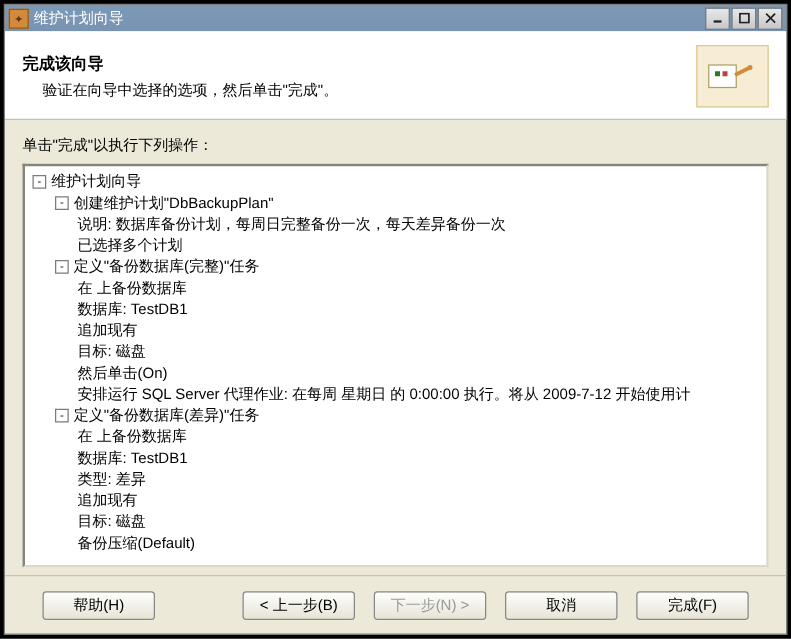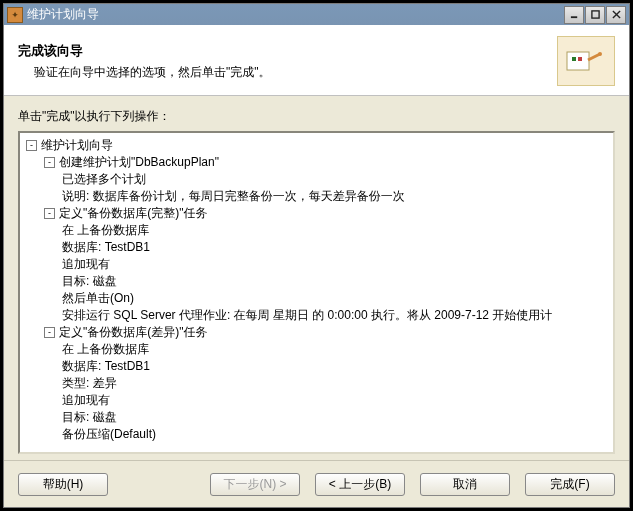--- a/index.html
+++ b/index.html
@@ -19,21 +19,21 @@
 .himg svg{width:40px;height:26px}
 .body{flex:1;padding:12px 14px 6px;display:flex;flex-direction:column;overflow:hidden}
 .instr{margin:0 0 6px}
 .tree-wrap{flex:1;border:2px inset #dcd9c8;background:#fff;overflow:auto;padding:4px 2px;font-size:12px;line-height:17px;white-space:nowrap}
 .node{display:flex;align-items:flex-start}
 .tgl{flex:0 0 auto;width:9px;height:9px;border:1px solid #7b7b7b;margin:3px 4px 0 0;display:inline-flex;align-items:center;justify-content:center;font-size:9px;line-height:1;font-family:Arial;color:#000;background:#fff;cursor:pointer}
 .leaf-line{display:block}
 .lv0{padding-left:4px}
 .lv1{padding-left:22px}
 .lv2{padding-left:40px}
-.footer{height:46px;border-top:1px solid #c7c4b4;display:flex;align-items:center;justify-content:flex-start;gap:15px;padding:0 14px}
+.footer{height:46px;border-top:1px solid #c7c4b4;display:flex;align-items:center;justify-content:flex-start;gap:15px;padding:0 30px}
 .spacer{flex:1}
 .btn{height:23px;min-width:90px;padding:0 8px;border:1px solid #888;background:linear-gradient(#fefefe,#e7e4d6);border-radius:3px;font-size:12px;cursor:pointer;color:#000}
 .btn:disabled{color:#9a9a9a;cursor:default}
 ::-webkit-scrollbar{width:16px;height:16px}
 ::-webkit-scrollbar-track{background:#ece9d8}
 ::-webkit-scrollbar-thumb{background:#c8c4b4;border:1px solid #9a9888}
 ::-webkit-scrollbar-button{background:#ece9d8;border:1px solid #9a9888;height:16px;width:16px}
 </style>
 </head>
 <body>
@@ -86,22 +86,22 @@
     <div class="tree-wrap">
       <div class="node lv0">
             <span class="tgl">-</span>
             <span>维护计划向导</span>
           </div>
 
       <div class="node lv1">
             <span class="tgl">-</span>
             <span>创建维护计划"DbBackupPlan"</span>
           </div>
+      <div class="leaf-line lv2"><span>说明: 数据库备份计划，每周日完整备份一次，每天差异备份一次</span></div>
       <div class="leaf-line lv2"><span>已选择多个计划</span></div>
-      <div class="leaf-line lv2"><span>说明: 数据库备份计划，每周日完整备份一次，每天差异备份一次</span></div>
 
       <div class="node lv1">
             <span class="tgl">-</span>
             <span>定义"备份数据库(完整)"任务</span>
           </div>
       <div class="leaf-line lv2"><span>在  上备份数据库</span></div>
       <div class="leaf-line lv2"><span>数据库: TestDB1</span></div>
       <div class="leaf-line lv2"><span>追加现有</span></div>
       <div class="leaf-line lv2"><span>目标: 磁盘</span></div>
       <div class="leaf-line lv2"><span>然后单击(On)</span></div>
@@ -117,20 +117,20 @@
       <div class="leaf-line lv2"><span>追加现有</span></div>
       <div class="leaf-line lv2"><span>目标: 磁盘</span></div>
       <div class="leaf-line lv2"><span>备份压缩(Default)</span></div>
 
     </div>
   </div>
 
   <div class="footer">
     <button class="btn">帮助(H)</button>
     <span class="spacer"></span>
+    <button class="btn">&lt; 上一步(B)</button>
     <button class="btn" disabled="">下一步(N) &gt;</button>
-    <button class="btn">&lt; 上一步(B)</button>
     <button class="btn">取消</button>
     <button class="btn">完成(F)</button>
   </div>
 
 </div>
 </div>
 
 </body></html>

